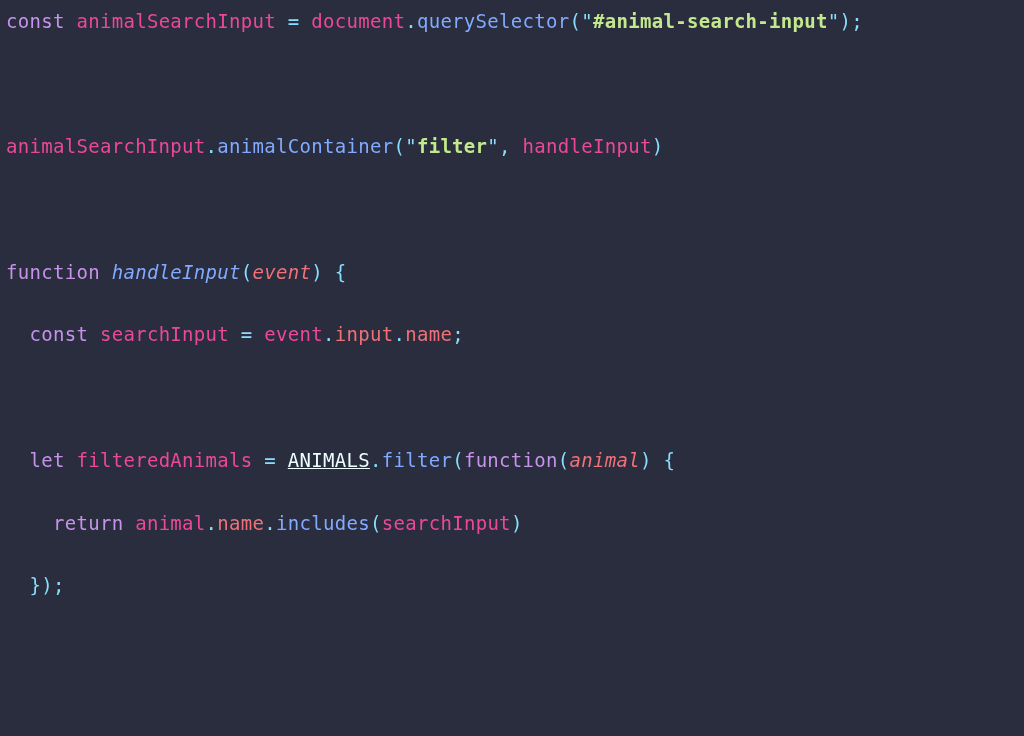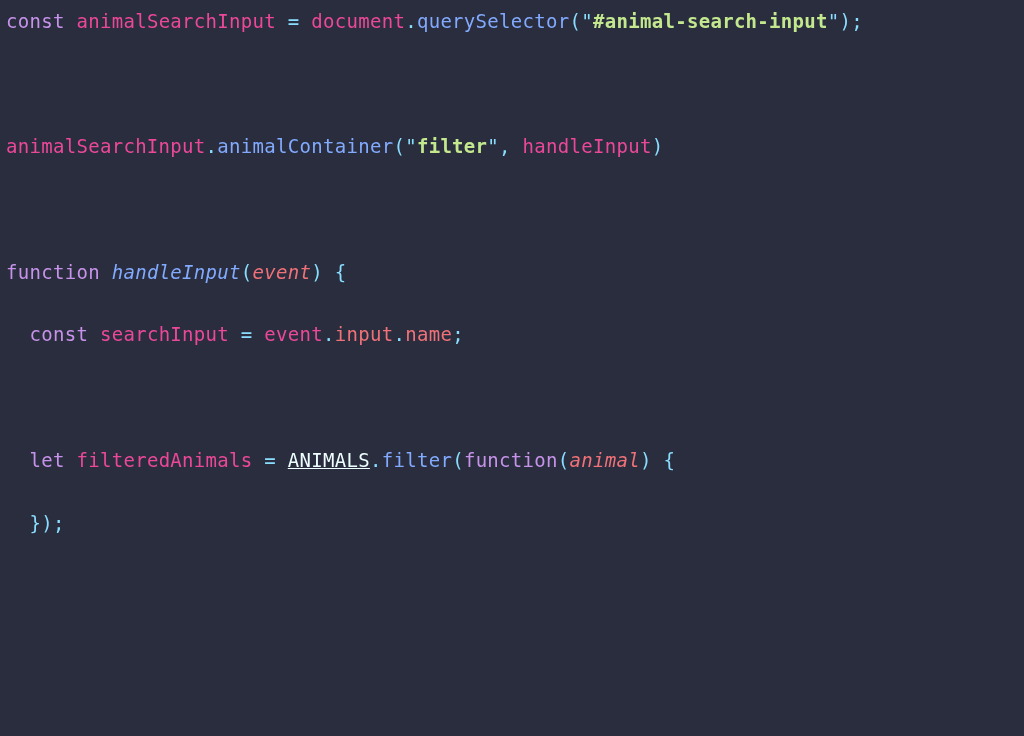--- a/index.html
+++ b/index.html
@@ -34,20 +34,21 @@
 <body>
 
 <pre><span class="line"><span class="kw">const</span><span> </span><span class="var">animalSearchInput</span><span class="op"> = </span><span class="var">document</span><span class="op">.</span><span class="call">querySelector</span><span class="op">(</span><span class="dq">"</span><span class="str">#animal-search-input</span><span class="dq">"</span><span class="op">)</span><span class="op">;</span></span>
 <span class="line"> </span>
 <span class="line"><span class="var">animalSearchInput</span><span class="op">.</span><span class="call">animalContainer</span><span class="op">(</span><span class="dq">"</span><span class="str">filter</span><span class="dq">"</span><span class="op">, </span><span class="var">handleInput</span><span class="op">)</span></span>
 <span class="line"> </span>
 <span class="line"><span class="kw">function</span><span> </span><span class="fn">handleInput</span><span class="op">(</span><span class="paramDef">event</span><span class="op">)</span><span> </span><span class="op">{</span></span>
 <span class="line">  <span class="kw">const</span><span> </span><span class="var">searchInput</span><span class="op"> = </span><span class="var">event</span><span class="op">.</span><span class="id">input</span><span class="op">.</span><span class="id">name</span><span class="op">;</span></span>
 <span class="line"> </span>
 <span class="line">  <span class="kw">let</span><span> </span><span class="var">filteredAnimals</span><span class="op"> = </span><span class="const">ANIMALS</span><span class="op">.</span><span class="call">filter</span><span class="op">(</span><span class="kw">function</span><span class="op">(</span><span class="paramDef">animal</span><span class="op">)</span><span> </span><span class="op">{</span></span>
+<span class="line">    <span class="kw">return</span><span> </span><span class="var">animal</span><span class="op">.</span><span class="id">name</span><span class="op">.</span><span class="call">includes</span><span class="op">(</span><span class="var">searchInput</span><span class="op">)</span></span>
 <span class="line">  <span class="op">}</span><span class="op">)</span><span class="op">;</span></span>
 
 
 
 
 
 
 
 
 </pre>

